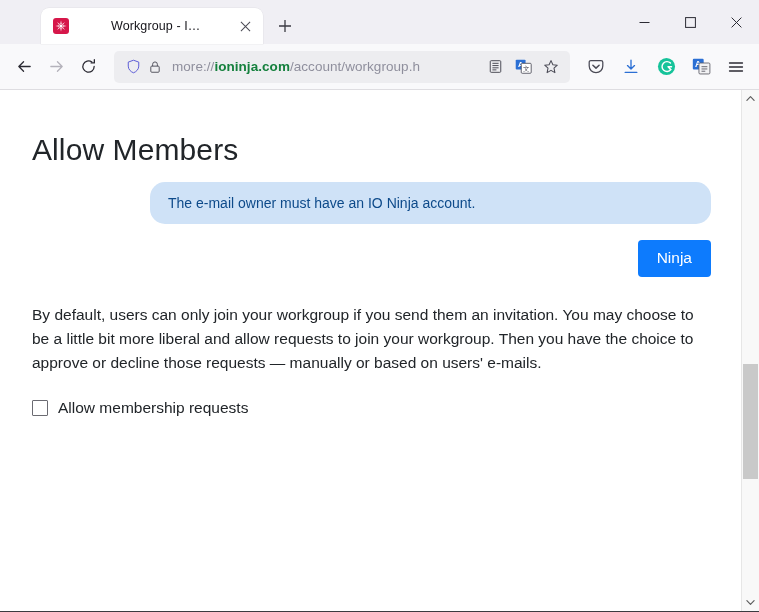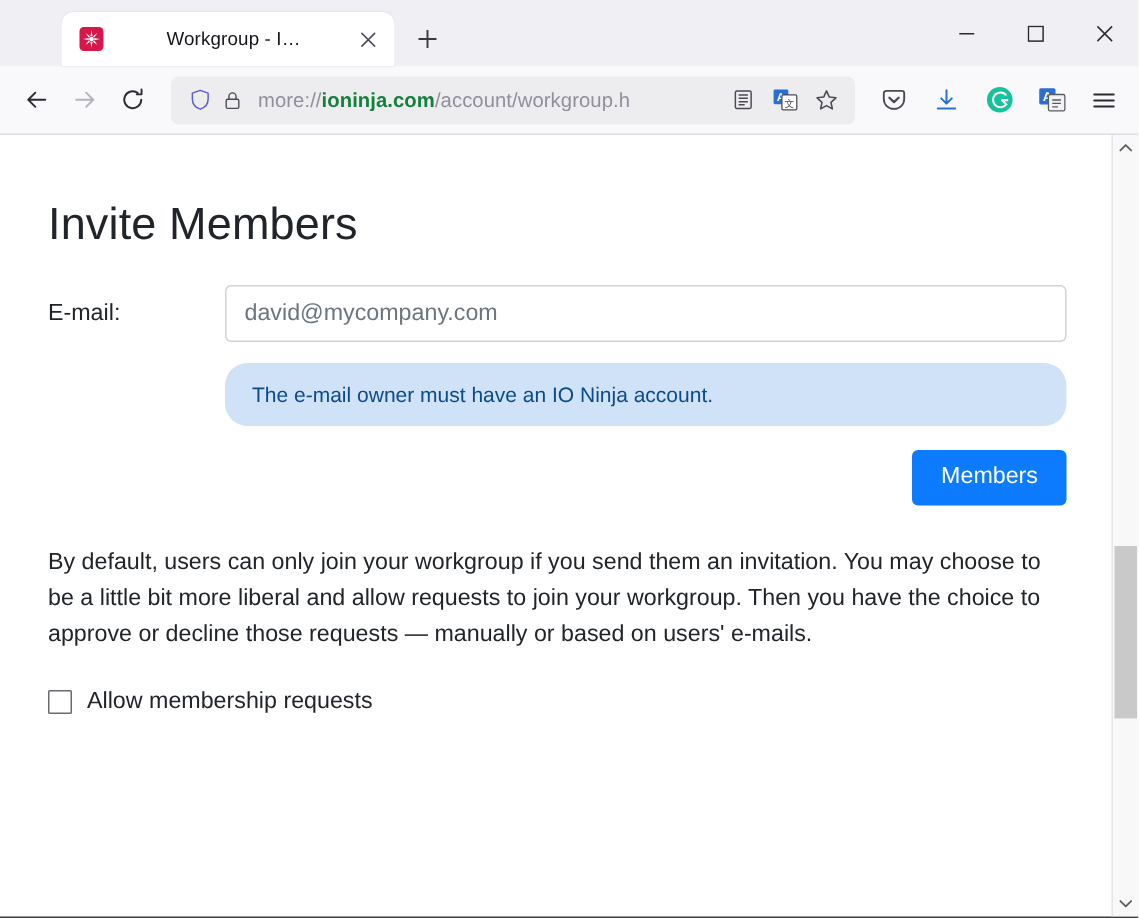--- a/index.html
+++ b/index.html
@@ -463,35 +463,31 @@
         </svg>
       </div>
     </div>
   </div>
 
   <div class="viewport">
 
     <div class="page">
       <div class="page-inner">
 
-        <h1 class="section">Invite Members</h1>
-
-
-        <div class="formrow">
-          <div class="flabel">E-mail:</div>
-          <input class="finput" type="text" placeholder="david@mycompany.com" style="">
-        </div>
+        <h1 class="section">Allow Members</h1>
+
+
 
         <div class="info-wrap">
           <div class="info-spacer"></div>
           <div class="infobox">The e-mail owner must have an IO Ninja account.</div>
         </div>
 
         <div class="btnrow">
-          <button class="btn-primary">Members</button>
+          <button class="btn-primary">Ninja</button>
         </div>
 
 
         <p class="body">By default, users can only join your workgroup if you send them an invitation. You may choose to be a little bit more liberal and allow requests to join your workgroup. Then you have the choice to approve or decline those requests — manually or based on users' e-mails.</p>
 
         <div class="chkrow">
           <span class="chkbox"></span>
           <span class="chklabel">Allow membership requests</span>
         </div>
 

